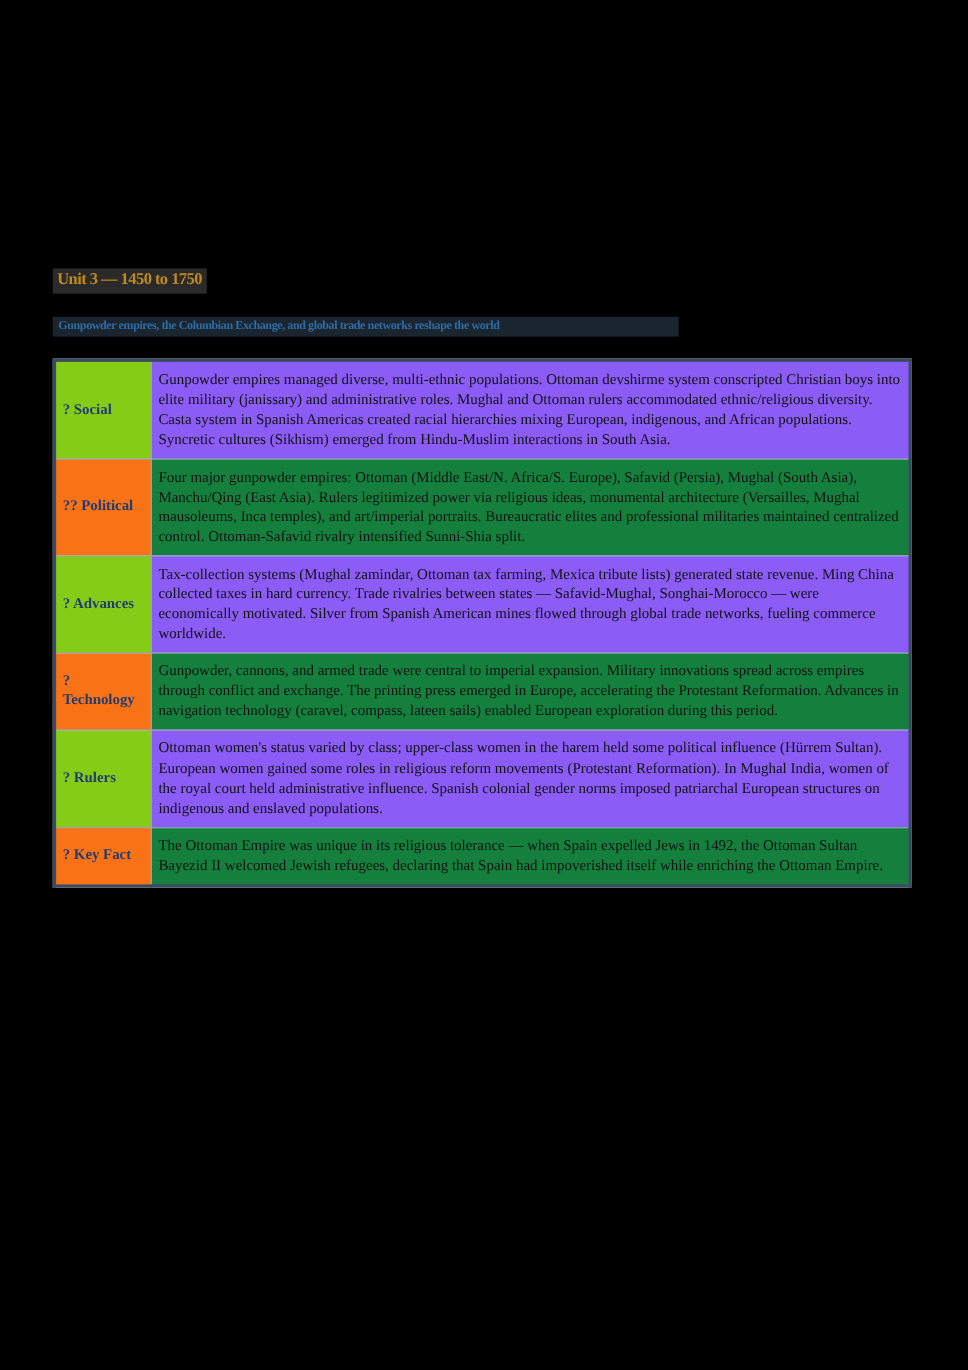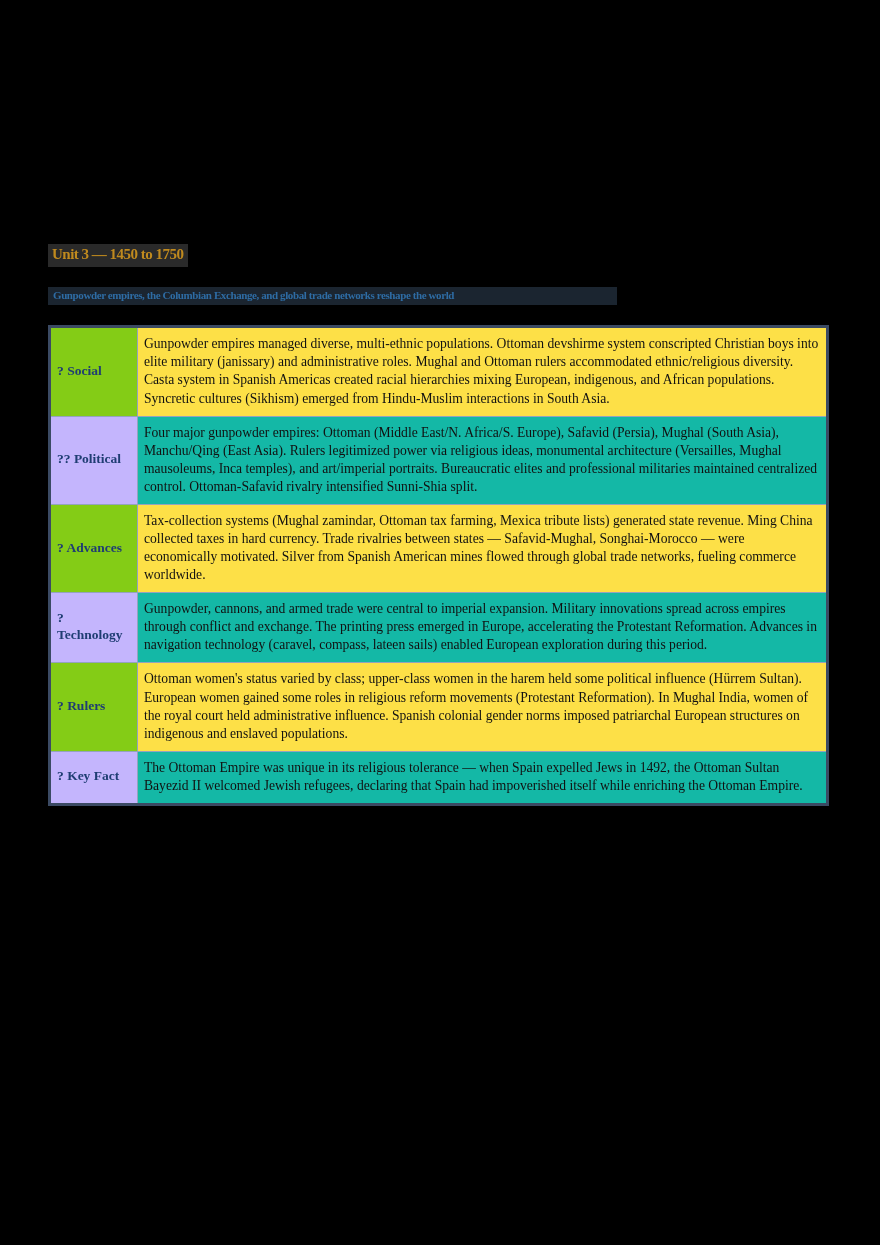--- a/index.html
+++ b/index.html
@@ -73,31 +73,31 @@
   td.cat {
     width: 74px;
     background: #84cc16;
     color: #1f3d73;
     font-weight: bold;
     font-size: 13.5px;
     line-height: 1.25;
     padding-left: 6px;
   }
   td.body {
-    background: #fde047;
+    background: #8b5cf6;
     color: #111111;
     font-size: 13.6px;
     line-height: 1.33;
     text-align: left;
   }
   tr.alt td.body {
-    background: #14b8a6;
+    background: #15803d;
   }
   tr.alt td.cat {
-    background: #c4b5fd;
+    background: #f97316;
   }
 </style>
 </head>
 <body>
 
 <div class="page">
   <div class="doc">
 
     <div class="title-band">Unit 3 — 1450 to 1750</div>
 

